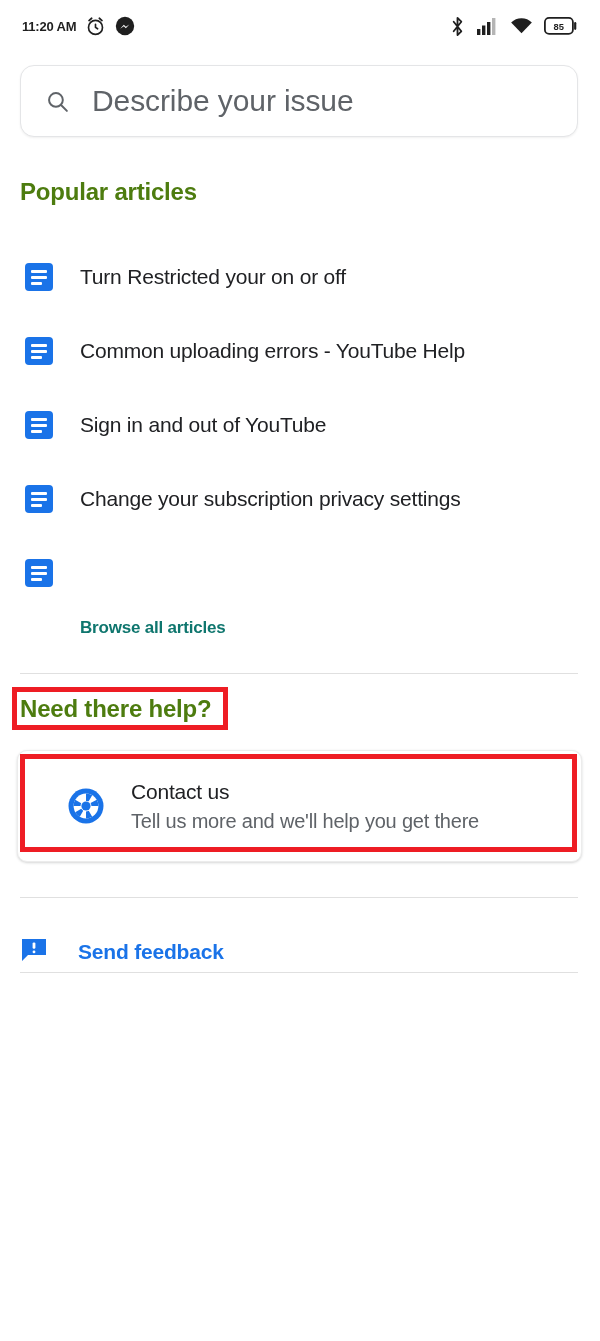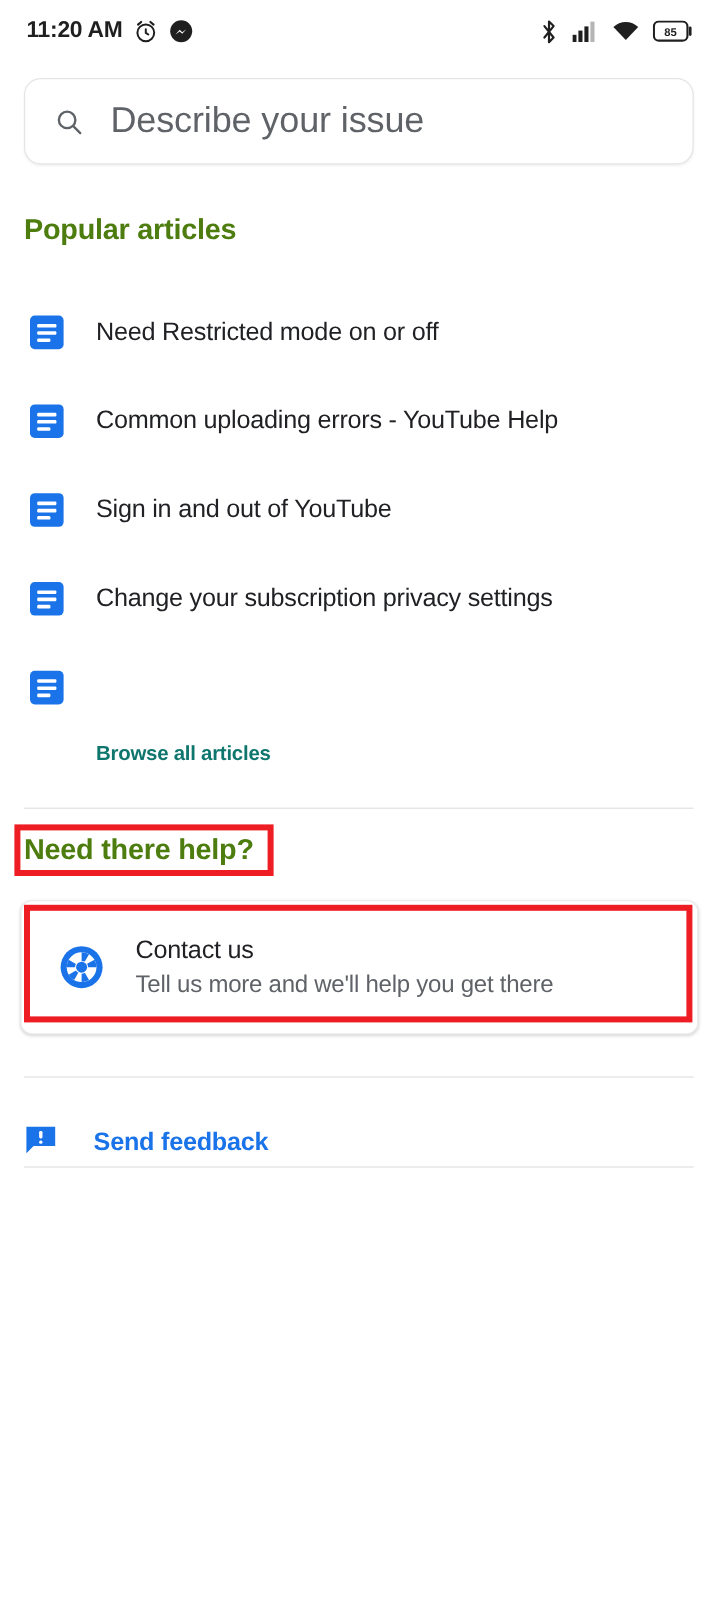--- a/index.html
+++ b/index.html
@@ -29,21 +29,21 @@
     align-items: center;
     justify-content: space-between;
     padding: 0 22px 0 22px;
   }
   .status-left {
     display: flex;
     align-items: center;
     gap: 9px;
   }
   .status-time {
-    font-size: 19px;
+    font-size: 13px;
     font-weight: bold;
     color: #1f1f1f;
     letter-spacing: -0.2px;
     white-space: nowrap;
   }
   .status-right {
     display: flex;
     align-items: center;
     gap: 11px;
   }
@@ -150,21 +150,21 @@
     position: absolute;
     top: 750px; left: 17px;
     width: 565px;
     height: 112px;
     background: #ffffff;
     border: 1px solid #ececec;
     border-radius: 10px;
     box-shadow: 0 1px 3px rgba(60,64,67,0.14), 0 1px 2px rgba(60,64,67,0.08);
     display: flex;
     align-items: center;
-    padding-left: 30px;
+    padding-left: 48px;
     gap: 25px;
   }
   .contact-texts { display: flex; flex-direction: column; gap: 6px; }
   .contact-title {
     font-size: 21px;
     color: #202124;
     font-weight: normal;
     letter-spacing: -0.2px;
   }
   .contact-sub {
@@ -269,21 +269,21 @@
       </svg>
     </span>
     <span class="search-placeholder">Describe your issue</span>
   </div>
 
   <div class="section-title" id="popular-title">Popular articles</div>
 
   <div class="article-list">
     <div class="article-row">
       <span class="article-icon"></span>
-      <span class="article-label">Need Restricted mode on or off</span>
+      <span class="article-label">Turn Restricted your on or off</span>
     </div>
     <div class="article-row">
       <span class="article-icon"></span>
       <span class="article-label">Common uploading errors - YouTube Help</span>
     </div>
     <div class="article-row">
       <span class="article-icon"></span>
       <span class="article-label">Sign in and out of YouTube</span>
     </div>
     <div class="article-row">

